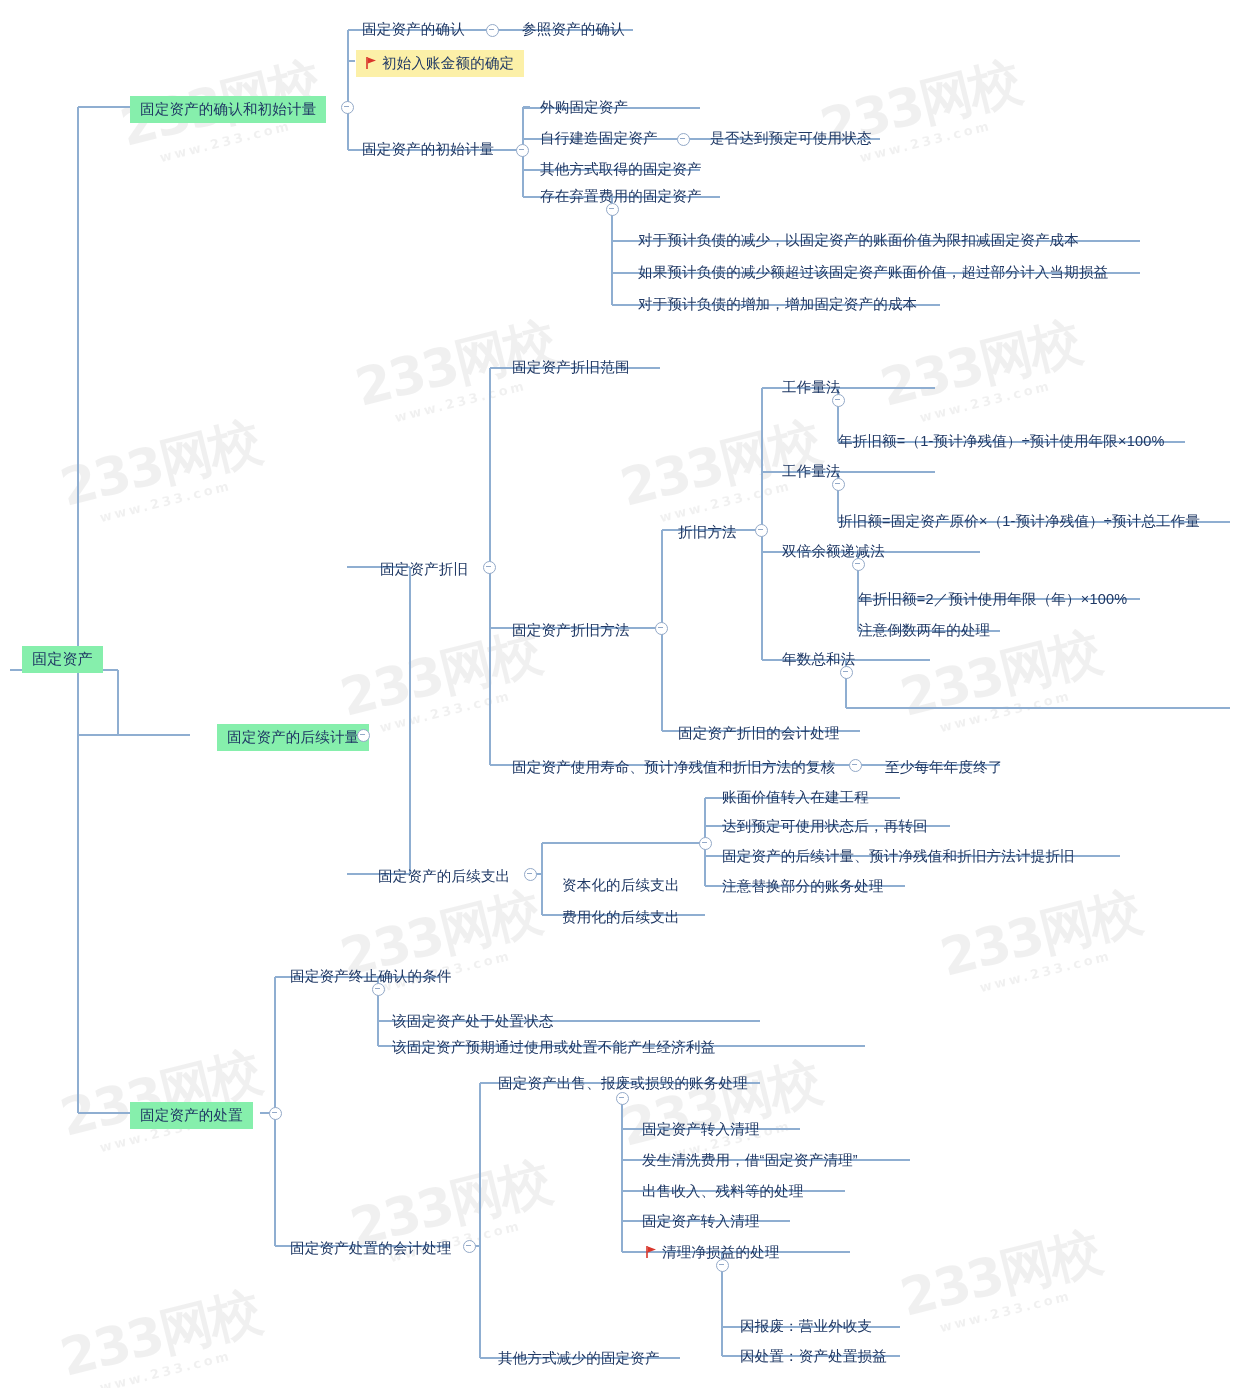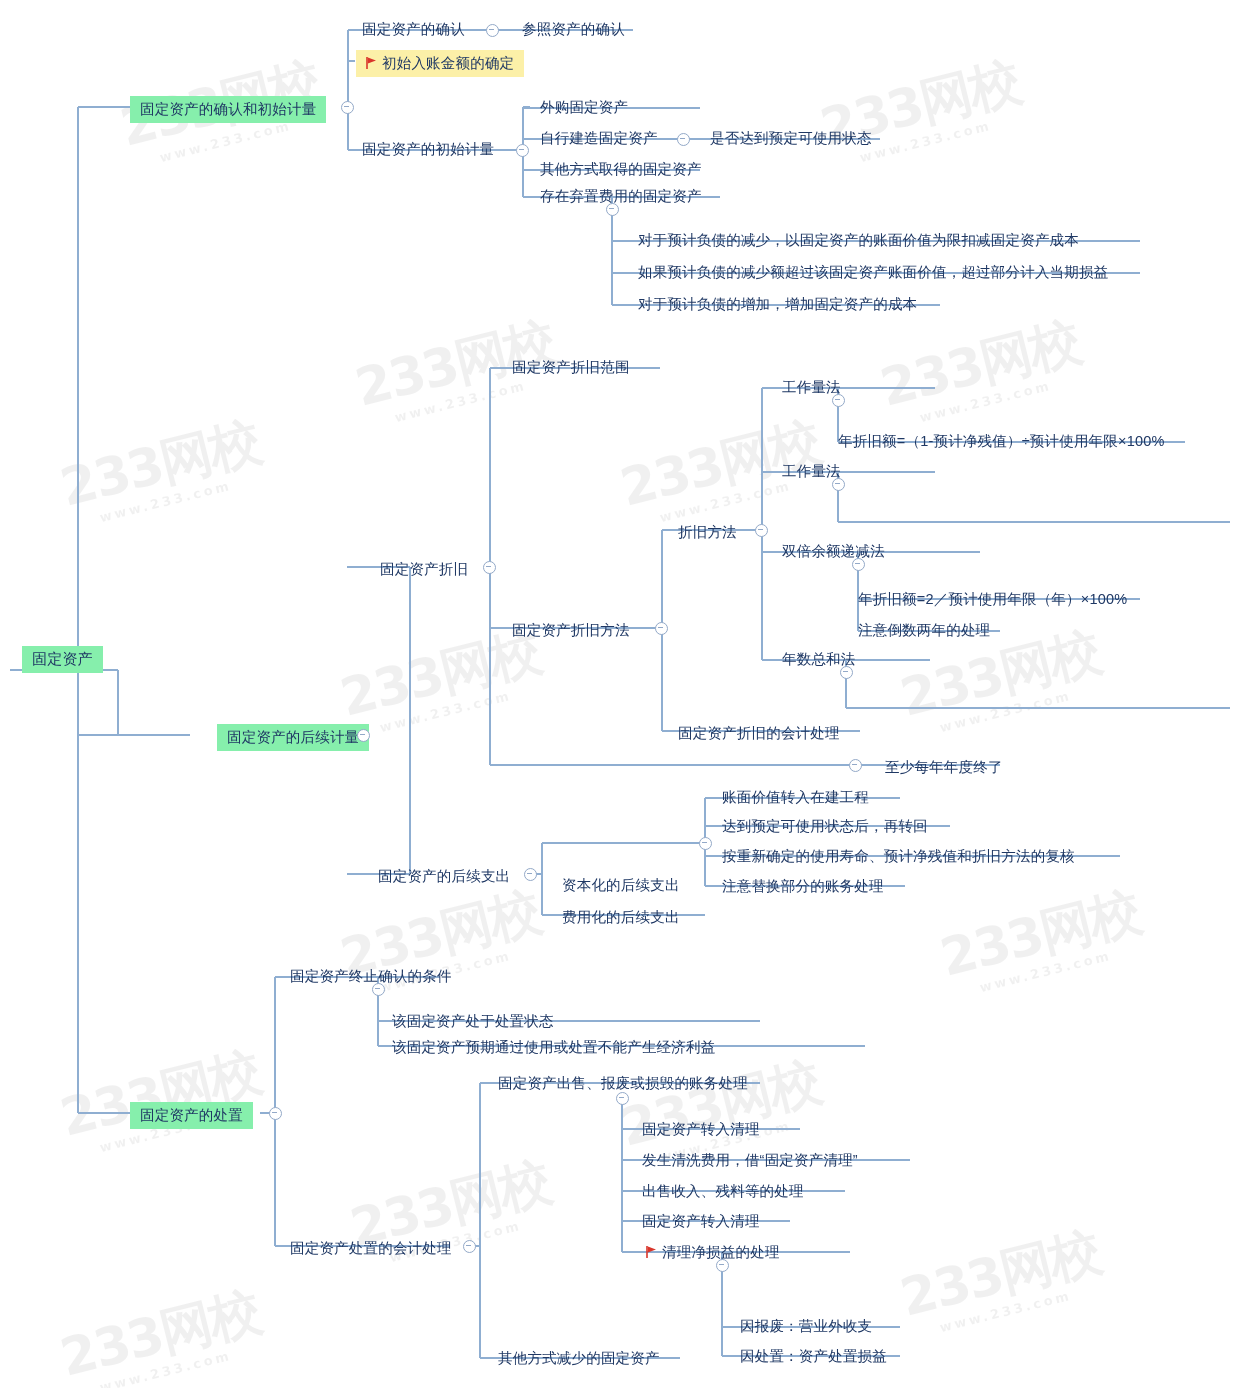--- a/index.html
+++ b/index.html
@@ -254,43 +254,45 @@
 
   <div class="node" style="left:668px;top:519px;"><span class="txt">折旧方法</span></div>
   <div class="collapse" style="left:755px;top:524px;"></div>
 
   <div class="node" style="left:772px;top:374px;"><span class="txt">工作量法</span></div>
   <div class="collapse" style="left:832px;top:394px;"></div>
   <div class="node" style="left:828px;top:428px;"><span class="txt">年折旧额=（1-预计净残值）÷预计使用年限×100%</span></div>
 
   <div class="node" style="left:772px;top:458px;"><span class="txt">工作量法</span></div>
   <div class="collapse" style="left:832px;top:478px;"></div>
+  <div class="node" style="left:828px;top:508px;"><span class="txt">折旧额=固定资产原价×（1-预计净残值）÷预计总工作量</span></div>
 
   <div class="node" style="left:772px;top:538px;"><span class="txt">双倍余额递减法</span></div>
   <div class="collapse" style="left:852px;top:558px;"></div>
   <div class="node" style="left:848px;top:586px;"><span class="txt">年折旧额=2／预计使用年限（年）×100%</span></div>
   <div class="node" style="left:848px;top:617px;"><span class="txt">注意倒数两年的处理</span></div>
 
   <div class="node" style="left:772px;top:646px;"><span class="txt">年数总和法</span></div>
   <div class="collapse" style="left:840px;top:666px;"></div>
 
   <div class="node" style="left:668px;top:720px;"><span class="txt">固定资产折旧的会计处理</span></div>
 
+  <div class="node" style="left:502px;top:754px;"><span class="txt">固定资产使用寿命、预计净残值和折旧方法的复核</span></div>
   <div class="collapse" style="left:849px;top:759px;"></div>
   <div class="node" style="left:875px;top:754px;"><span class="txt">至少每年年度终了</span></div>
 
   <div class="node" style="left:368px;top:863px;"><span class="txt">固定资产的后续支出</span></div>
   <div class="collapse" style="left:524px;top:868px;"></div>
 
   <div class="node" style="left:552px;top:872px;"><span class="txt">资本化的后续支出</span></div>
   <div class="collapse" style="left:699px;top:837px;"></div>
 
   <div class="node" style="left:712px;top:784px;"><span class="txt">账面价值转入在建工程</span></div>
   <div class="node" style="left:712px;top:813px;"><span class="txt">达到预定可使用状态后，再转回</span></div>
-  <div class="node" style="left:712px;top:843px;"><span class="txt">按重新确定的使用寿命、预计净残值和折旧方法的复核</span></div>
+  <div class="node" style="left:712px;top:843px;"><span class="txt">固定资产的后续计量、预计净残值和折旧方法计提折旧</span></div>
   <div class="node" style="left:712px;top:873px;"><span class="txt">注意替换部分的账务处理</span></div>
 
   <div class="node" style="left:552px;top:904px;text-decoration:underline;"><span class="txt">费用化的后续支出</span></div>
 
   <div class="node" style="left:280px;top:963px;"><span class="txt">固定资产终止确认的条件</span></div>
   <div class="collapse" style="left:372px;top:983px;"></div>
 
   <div class="node" style="left:382px;top:1008px;"><span class="txt">该固定资产处于处置状态</span></div>
   <div class="node" style="left:382px;top:1034px;"><span class="txt">该固定资产预期通过使用或处置不能产生经济利益</span></div>
 

